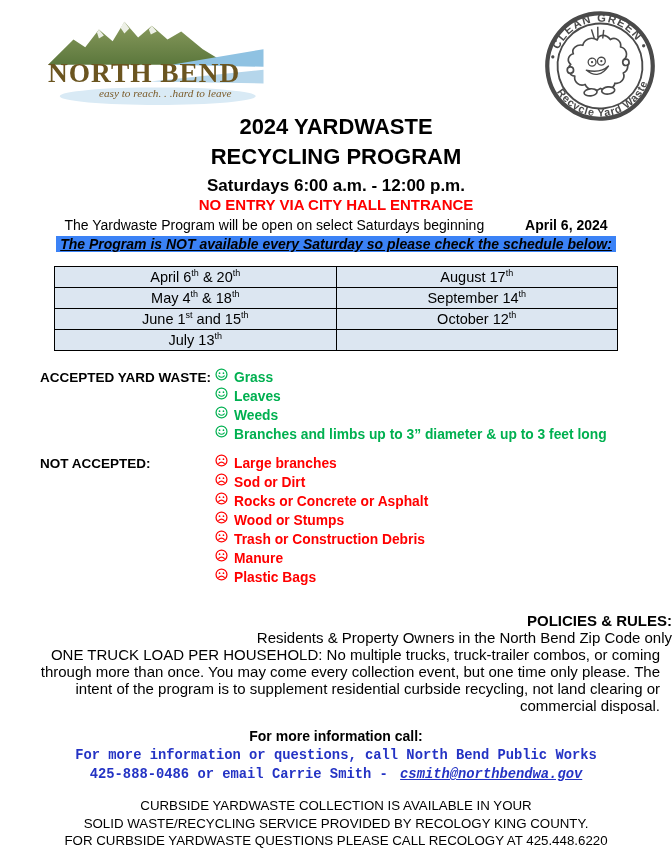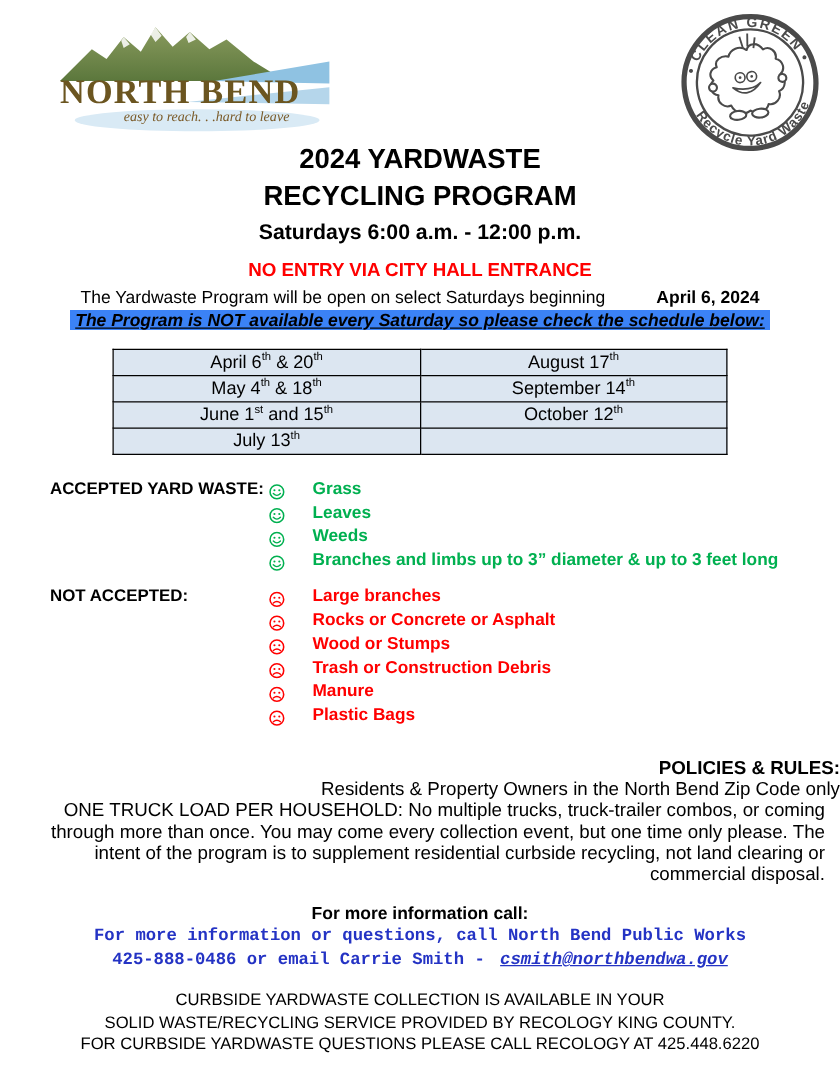--- a/index.html
+++ b/index.html
@@ -14,39 +14,39 @@
   .header{display:flex;justify-content:space-between;align-items:flex-start;
           padding:10px 16px 0 20px;height:102px;}
   .nb-logo{width:248px;height:96px;}
   .cg-logo{width:112px;height:112px;margin-top:0;transform:rotate(-6deg);}
 
   
   .title-block{text-align:center;margin-top:0;}
   .t1{font-size:22px;font-weight:bold;line-height:30px;}
   .hours{font-size:17px;font-weight:bold;margin-top:4px;}
   .addr{font-size:19px;font-weight:bold;color:#2180C6;margin-top:4px;}
-  .no-entry{font-size:15px;font-weight:bold;color:#FF0000;margin-top:12px;}
+  .no-entry{font-size:15px;font-weight:bold;color:#FF0000;}
   .open-line{font-size:14px;margin-top:4px;}
   .open-line .bold-date{font-weight:bold;margin-left:37px;}
   .highlight{display:inline-block;background:#3b82f6;font-size:14px;font-weight:bold;
              font-style:italic;text-decoration:underline;margin-top:3px;padding:0 4px;}
 
   
-  table.schedule{width:492px;margin:13px auto 0;border-collapse:collapse;table-layout:fixed;}
+  table.schedule{width:564px;margin:13px auto 0;border-collapse:collapse;table-layout:fixed;}
   table.schedule td{border:1.6px solid #000;background:#DCE6F1;text-align:center;
              font-size:14.5px;padding:0 4px;height:20px;}
   sup{font-size:9px;vertical-align:super;line-height:0;}
 
   
   .waste{display:flex;align-items:flex-start;padding-left:40px;}
   .waste.accepted{margin-top:17px;}
   .waste.not-accepted{margin-top:10px;}
   .waste .lbl{width:175px;flex:0 0 175px;font-weight:bold;font-size:13.5px;padding-top:2px;}
   .waste ul{list-style:none;margin:0;padding:0;}
-  .waste li{display:flex;align-items:flex-end;gap:22px;font-weight:bold;font-size:13.8px;line-height:19px;}
+  .waste li{display:flex;align-items:flex-start;gap:6px;font-weight:bold;font-size:13.8px;line-height:19px;}
   .accepted li{color:#00B050;}
   .not-accepted li{color:#FF0000;}
   .face-icon{width:13px;height:13px;flex:0 0 13px;display:block;}
 
   
   .policies{text-align:right;margin-top:25px;font-size:15px;line-height:17px;}
   .policies .hd{font-weight:bold;}
   .policies p{margin:0 12px;}
 
   
@@ -193,20 +193,29 @@
           </svg>
           <span>Large branches</span>
         </li>
       <li>
           <svg class="face-icon" viewBox="0 0 20 20">
             <circle cx="10" cy="10" r="8.4" fill="none" stroke="currentColor" stroke-width="1.9"></circle>
             <circle cx="7" cy="8" r="1.3" fill="currentColor"></circle>
             <circle cx="13" cy="8" r="1.3" fill="currentColor"></circle>
             <path d="M5.6,14.6 Q10,10.4 14.4,14.6" fill="none" stroke="currentColor" stroke-width="1.7" stroke-linecap="round"></path>
           </svg>
+          <span>Sod or Dirt</span>
+        </li>
+      <li>
+          <svg class="face-icon" viewBox="0 0 20 20">
+            <circle cx="10" cy="10" r="8.4" fill="none" stroke="currentColor" stroke-width="1.9"></circle>
+            <circle cx="7" cy="8" r="1.3" fill="currentColor"></circle>
+            <circle cx="13" cy="8" r="1.3" fill="currentColor"></circle>
+            <path d="M5.6,14.6 Q10,10.4 14.4,14.6" fill="none" stroke="currentColor" stroke-width="1.7" stroke-linecap="round"></path>
+          </svg>
           <span>Rocks or Concrete or Asphalt</span>
         </li>
       <li>
           <svg class="face-icon" viewBox="0 0 20 20">
             <circle cx="10" cy="10" r="8.4" fill="none" stroke="currentColor" stroke-width="1.9"></circle>
             <circle cx="7" cy="8" r="1.3" fill="currentColor"></circle>
             <circle cx="13" cy="8" r="1.3" fill="currentColor"></circle>
             <path d="M5.6,14.6 Q10,10.4 14.4,14.6" fill="none" stroke="currentColor" stroke-width="1.7" stroke-linecap="round"></path>
           </svg>
           <span>Wood or Stumps</span>

